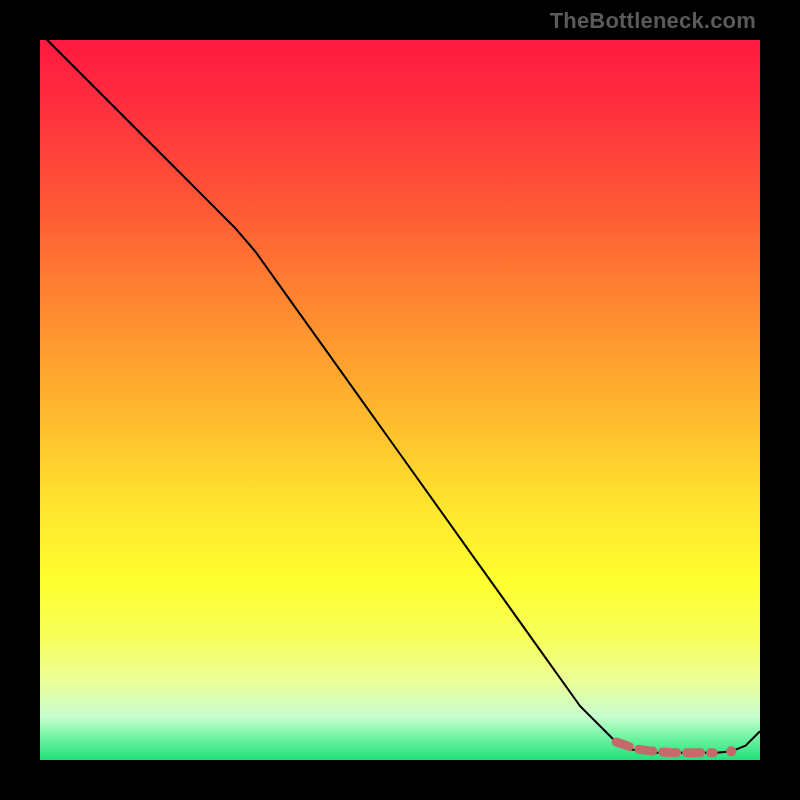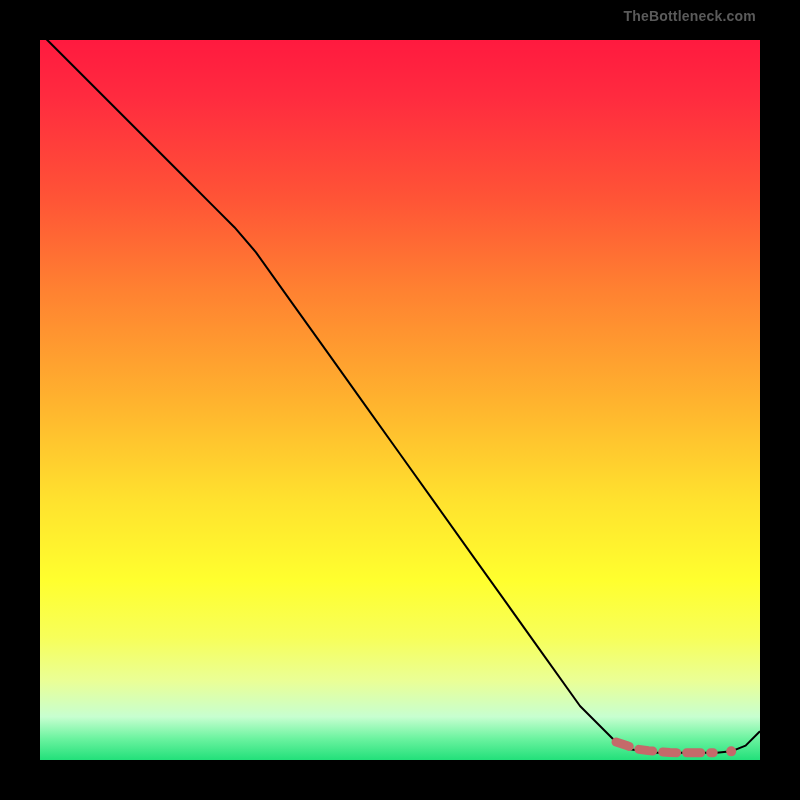--- a/index.html
+++ b/index.html
@@ -30,21 +30,21 @@
       #c7ffd0 94%,
       #6cf3a0 97%,
       #22e07a 100%
     );
   }
   .watermark {
     position: absolute;
     top: 8px;
     right: 44px;
     color: #5a5a5a;
-    font-size: 14px;
+    font-size: 22px;
     font-weight: 600;
     letter-spacing: 0.2px;
     user-select: none;
   }
   svg.plot {
     position: absolute;
     left: 40px;
     top: 40px;
     width: 720px;
     height: 720px;

